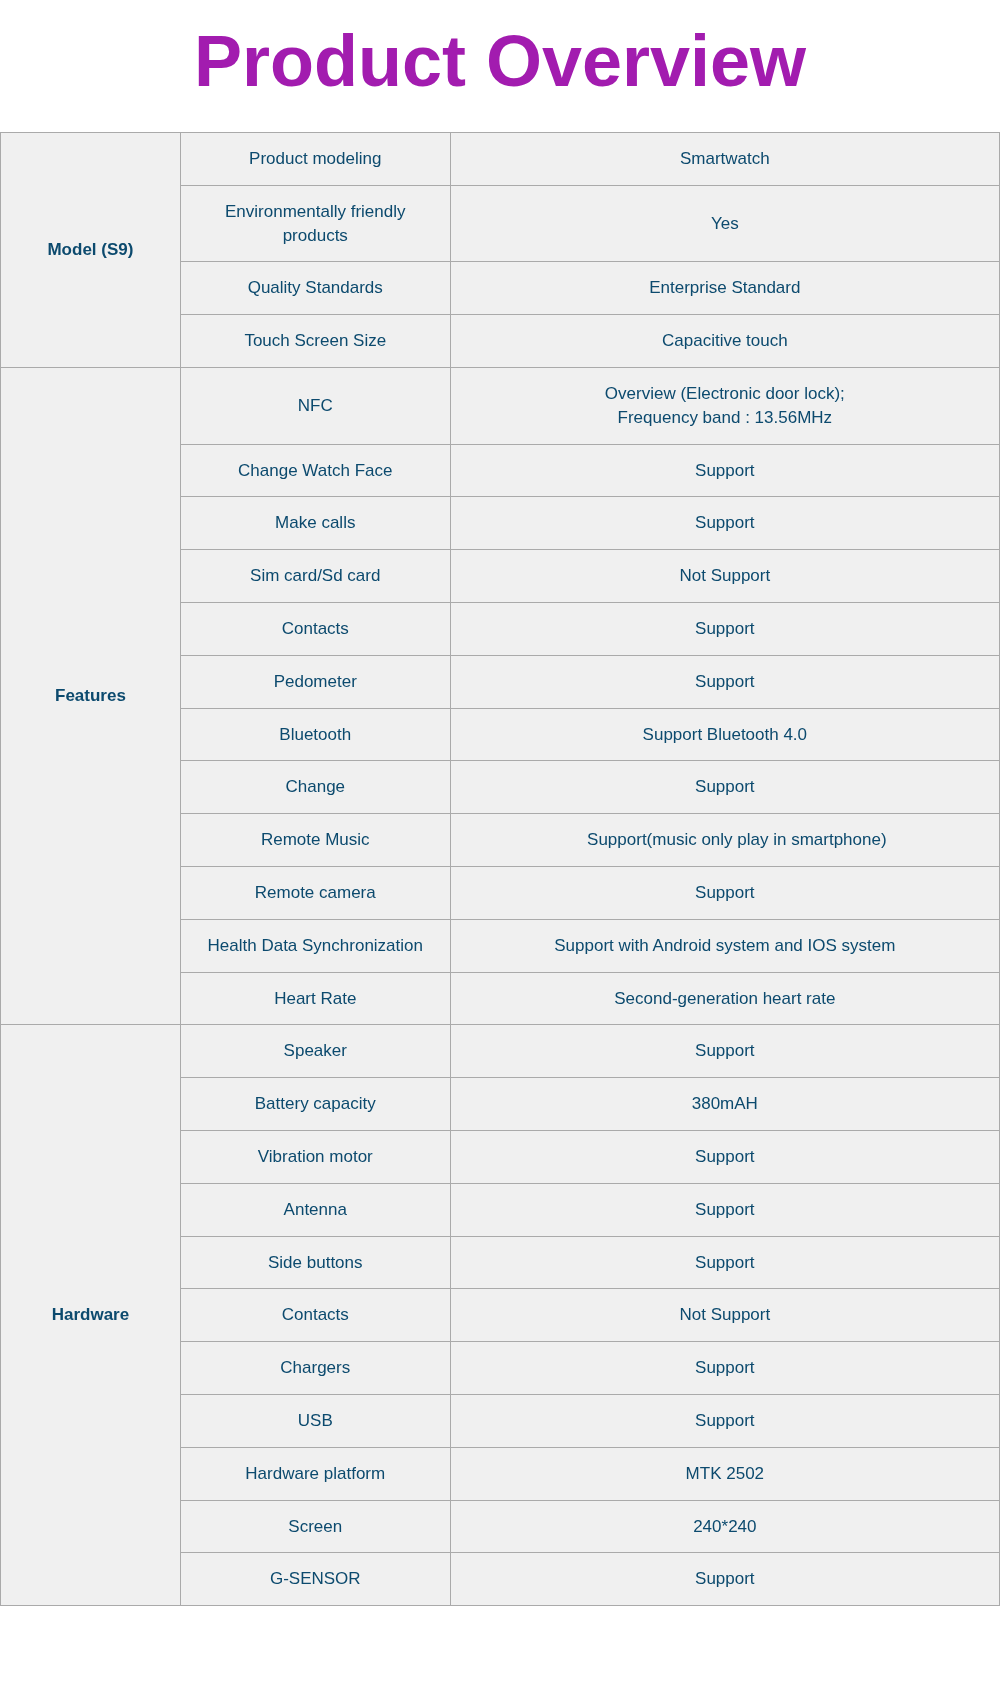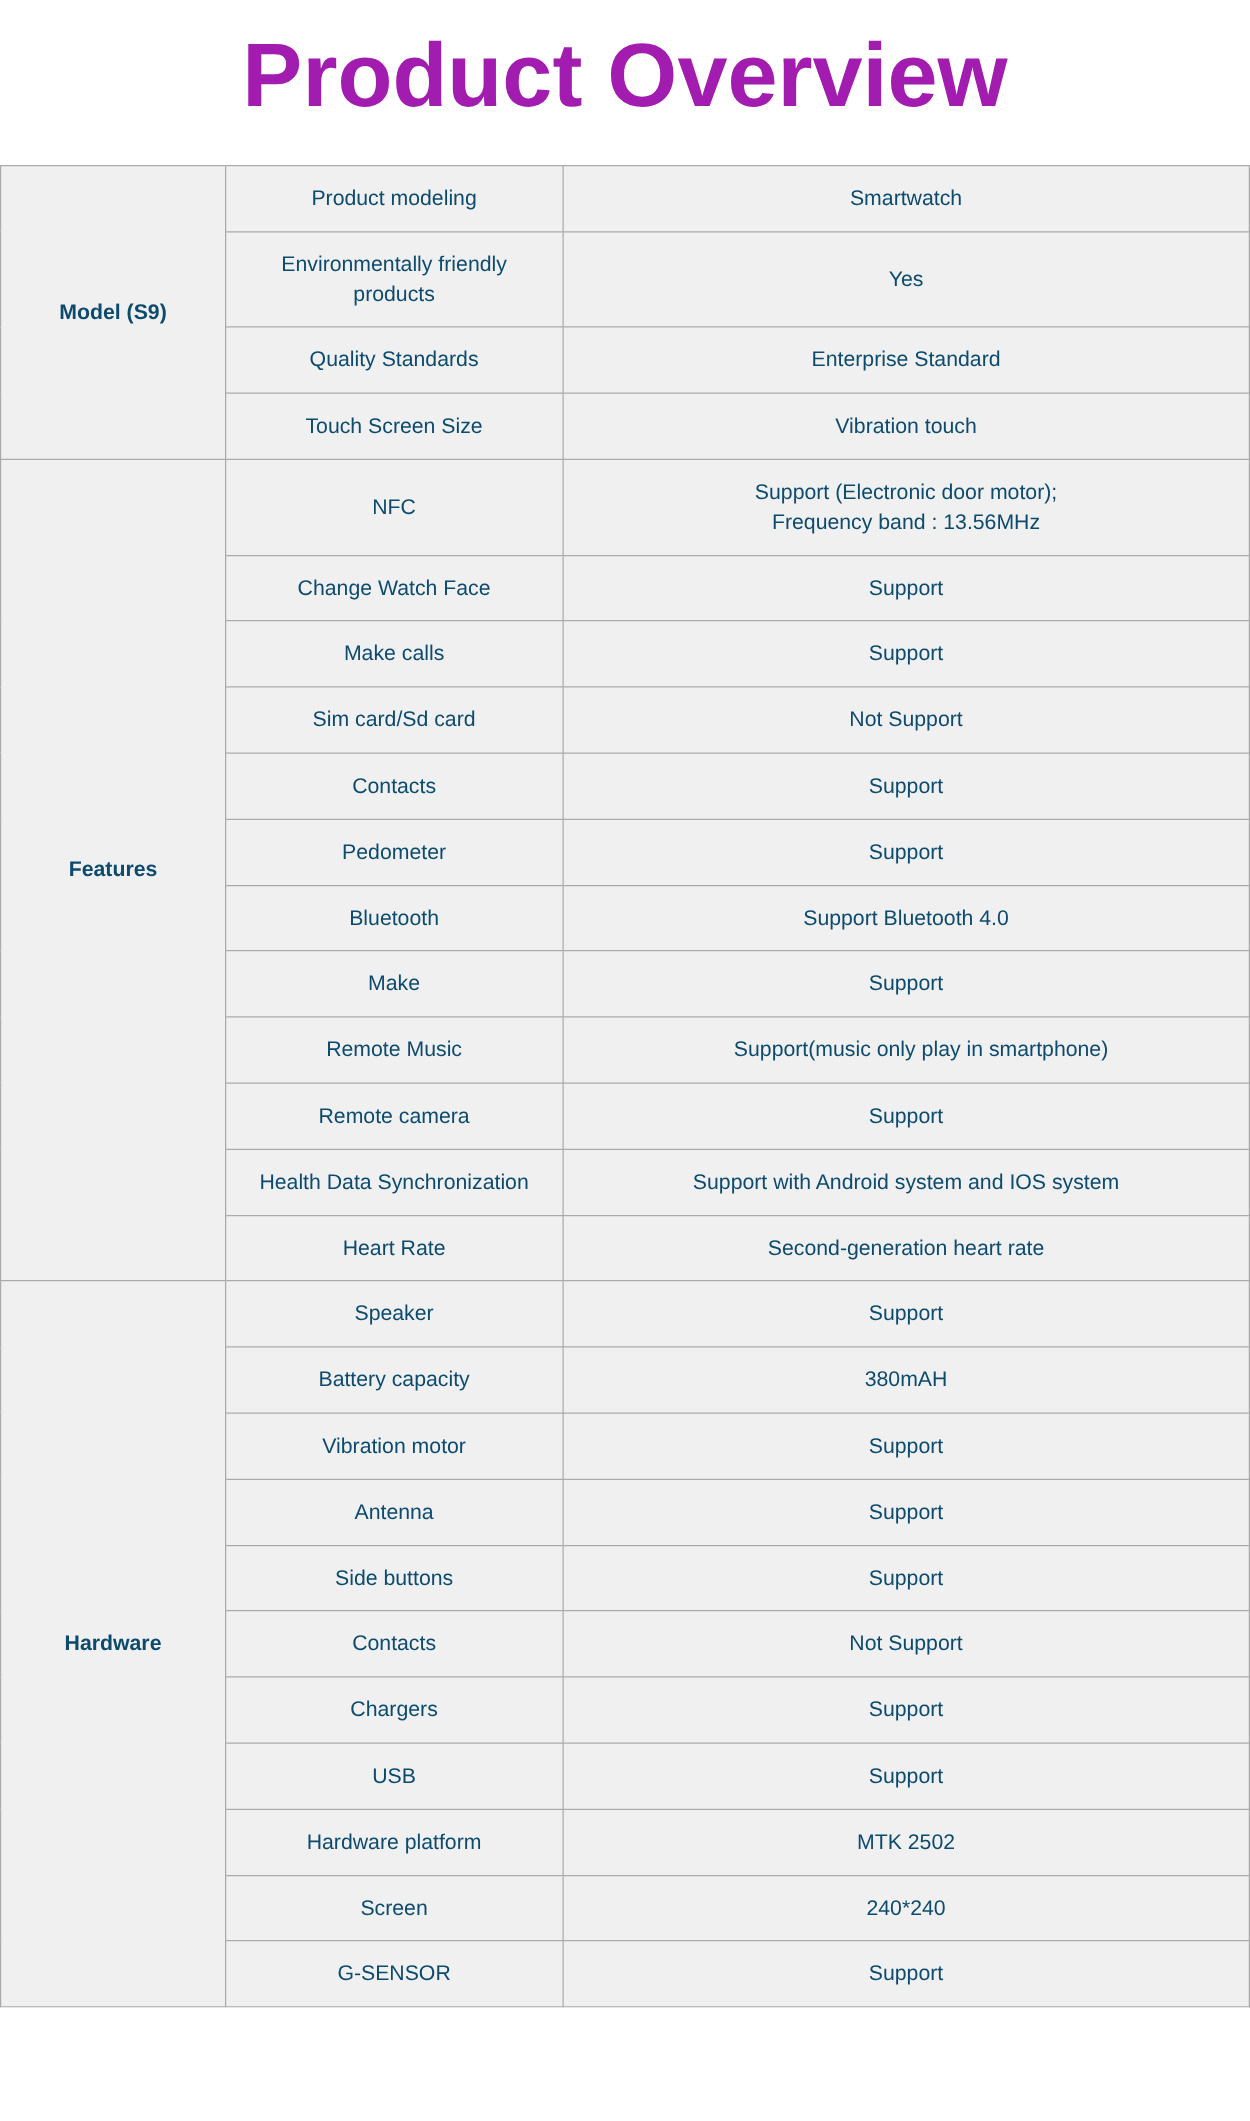--- a/index.html
+++ b/index.html
@@ -62,26 +62,26 @@
       <tr>
         <td class="col-feature">Environmentally friendly products</td>
         <td class="col-value" style="white-space: pre-line;">Yes</td>
       </tr>
       <tr>
         <td class="col-feature">Quality Standards</td>
         <td class="col-value" style="white-space: pre-line;">Enterprise Standard</td>
       </tr>
       <tr>
         <td class="col-feature">Touch Screen Size</td>
-        <td class="col-value" style="white-space: pre-line;">Vibration touch</td>
+        <td class="col-value" style="white-space: pre-line;">Capacitive touch</td>
       </tr>
       <tr>
         <td rowspan="12" class="col-category">Features</td>
         <td class="col-feature">NFC</td>
-        <td class="col-value" style="white-space: pre-line;">Support (Electronic door motor);
+        <td class="col-value" style="white-space: pre-line;">Overview (Electronic door lock);
 Frequency band : 13.56MHz</td>
       </tr>
       <tr>
         <td class="col-feature">Change Watch Face</td>
         <td class="col-value" style="white-space: pre-line;">Support</td>
       </tr>
       <tr>
         <td class="col-feature">Make calls</td>
         <td class="col-value" style="white-space: pre-line;">Support</td>
       </tr>
@@ -95,21 +95,21 @@
       </tr>
       <tr>
         <td class="col-feature">Pedometer</td>
         <td class="col-value" style="white-space: pre-line;">Support</td>
       </tr>
       <tr>
         <td class="col-feature">Bluetooth</td>
         <td class="col-value" style="white-space: pre-line;">Support Bluetooth 4.0</td>
       </tr>
       <tr>
-        <td class="col-feature">Make</td>
+        <td class="col-feature">Change</td>
         <td class="col-value" style="white-space: pre-line;">Support</td>
       </tr>
       <tr>
         <td class="col-feature">Remote Music</td>
         <td class="col-value" style="white-space: pre-line; padding-left: 40px;">Support(music only play in smartphone)</td>
       </tr>
       <tr>
         <td class="col-feature">Remote camera</td>
         <td class="col-value" style="white-space: pre-line;">Support</td>
       </tr>

